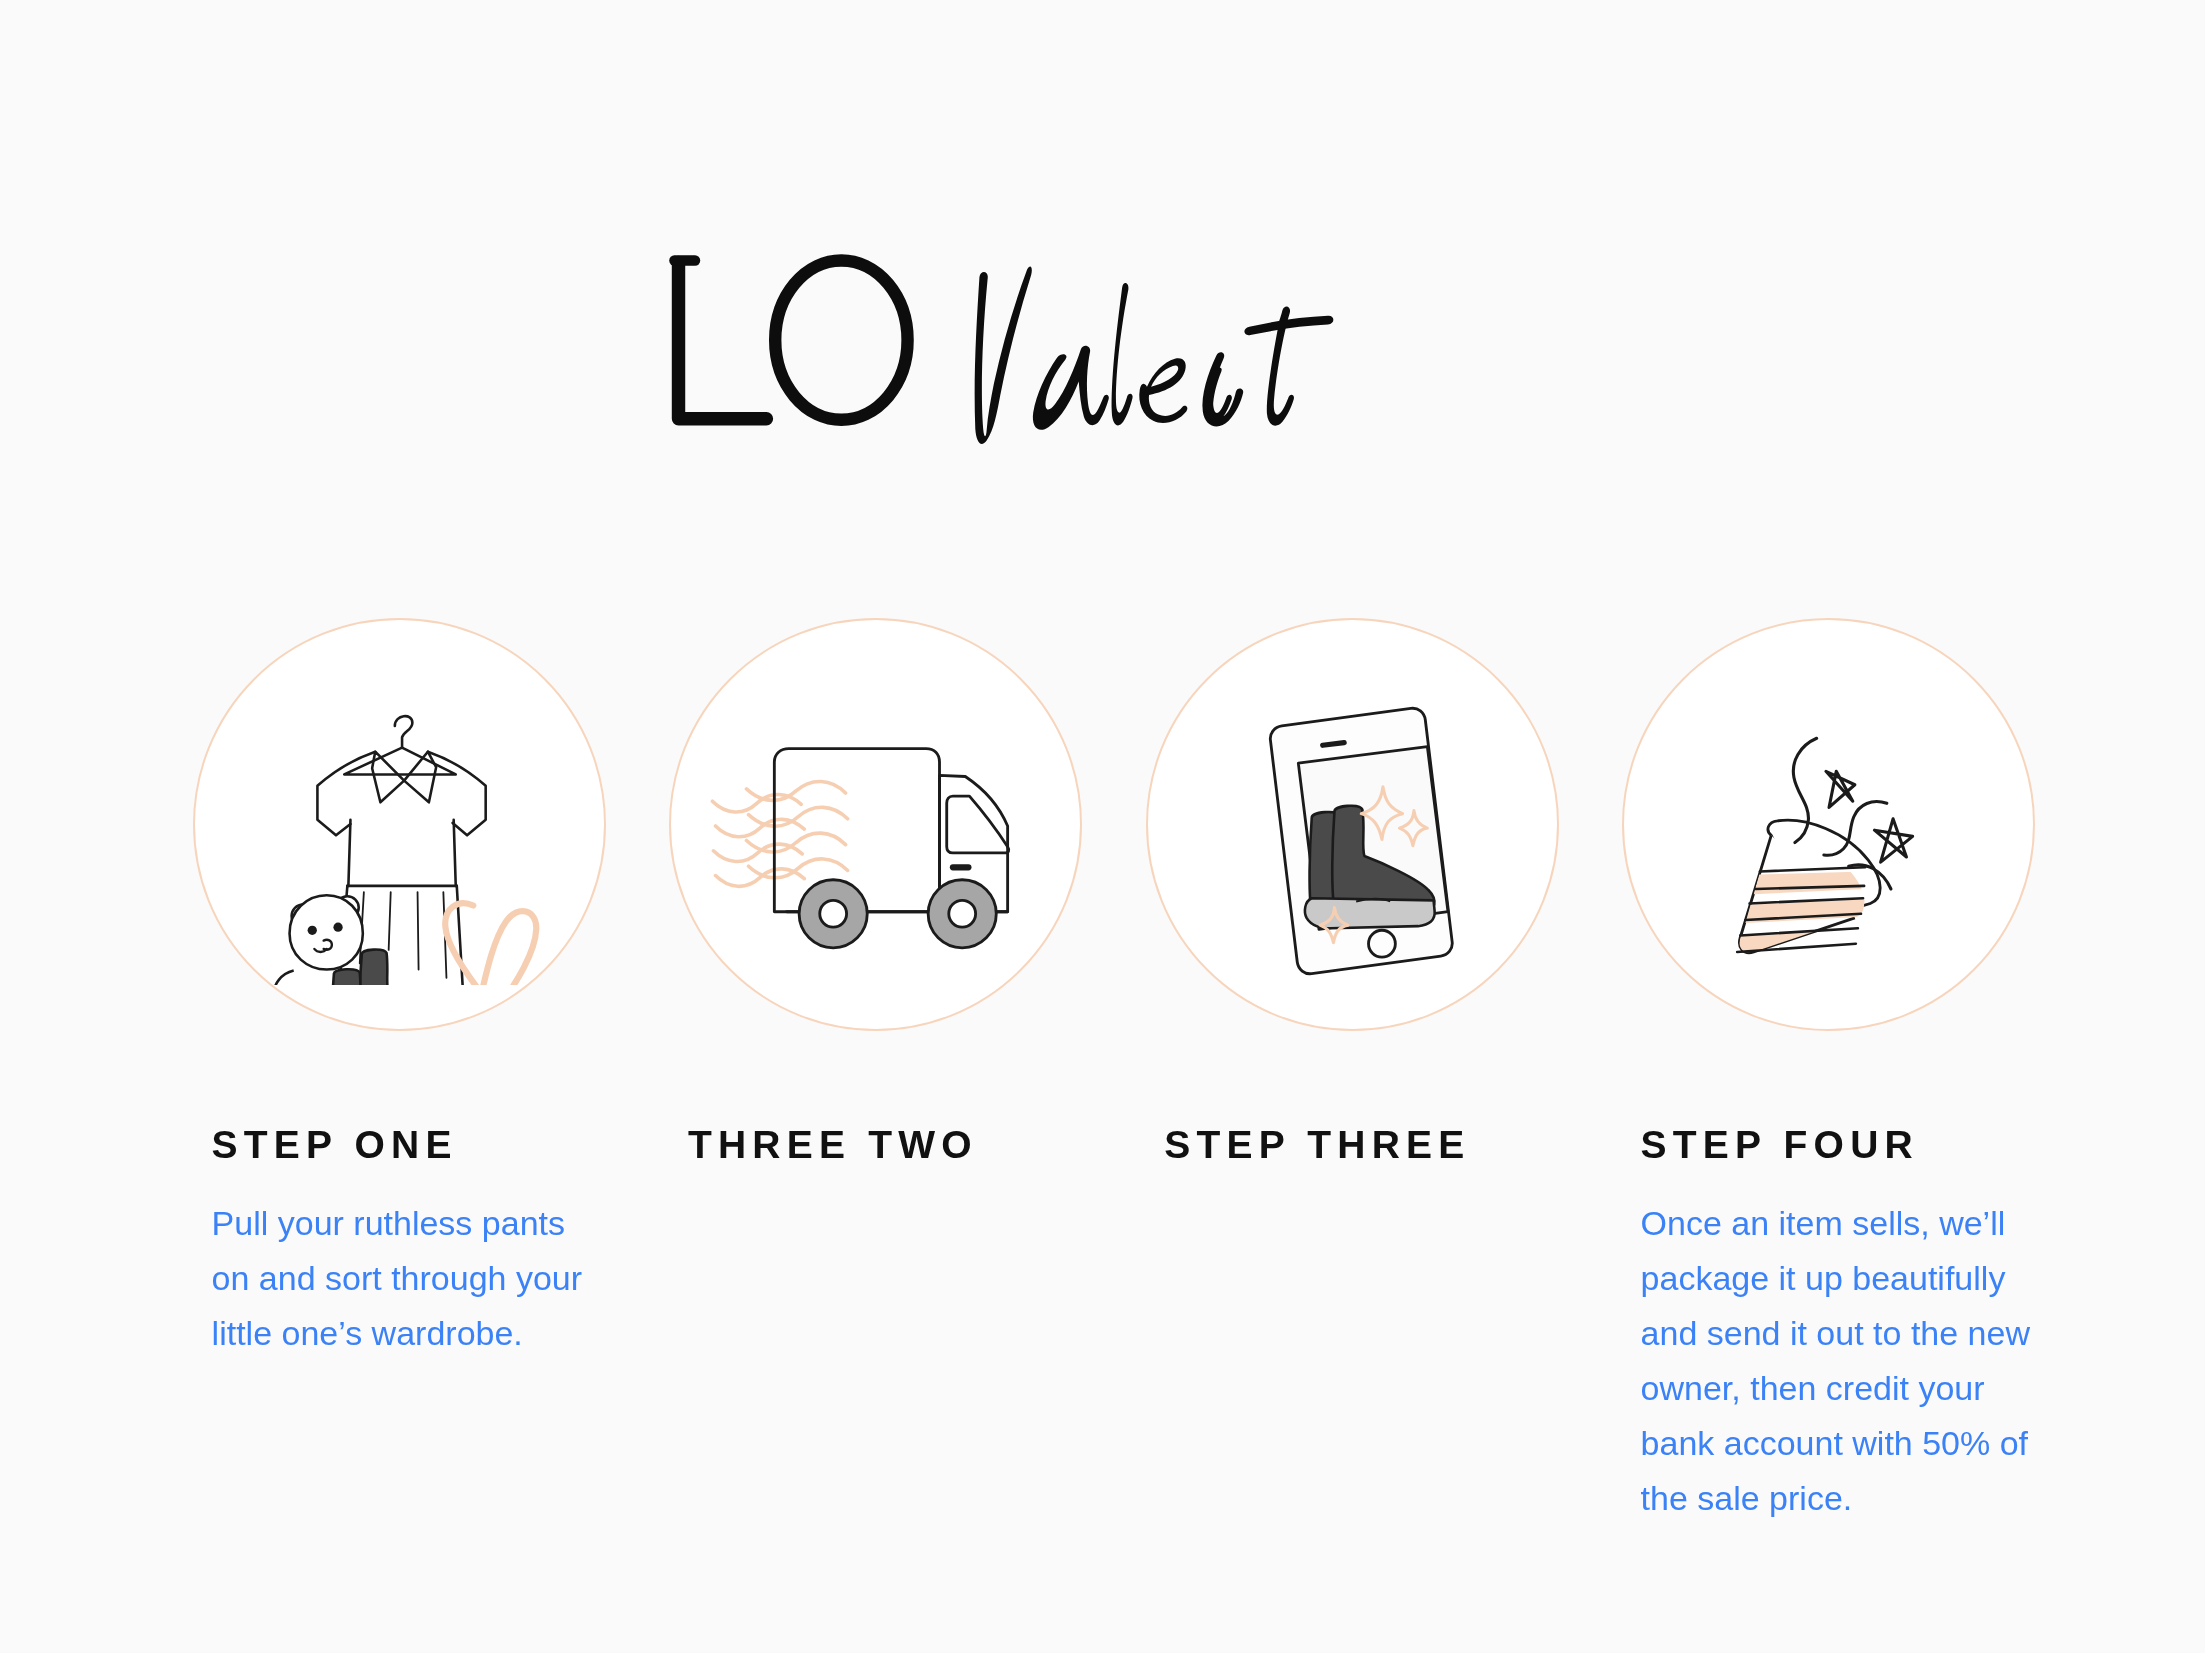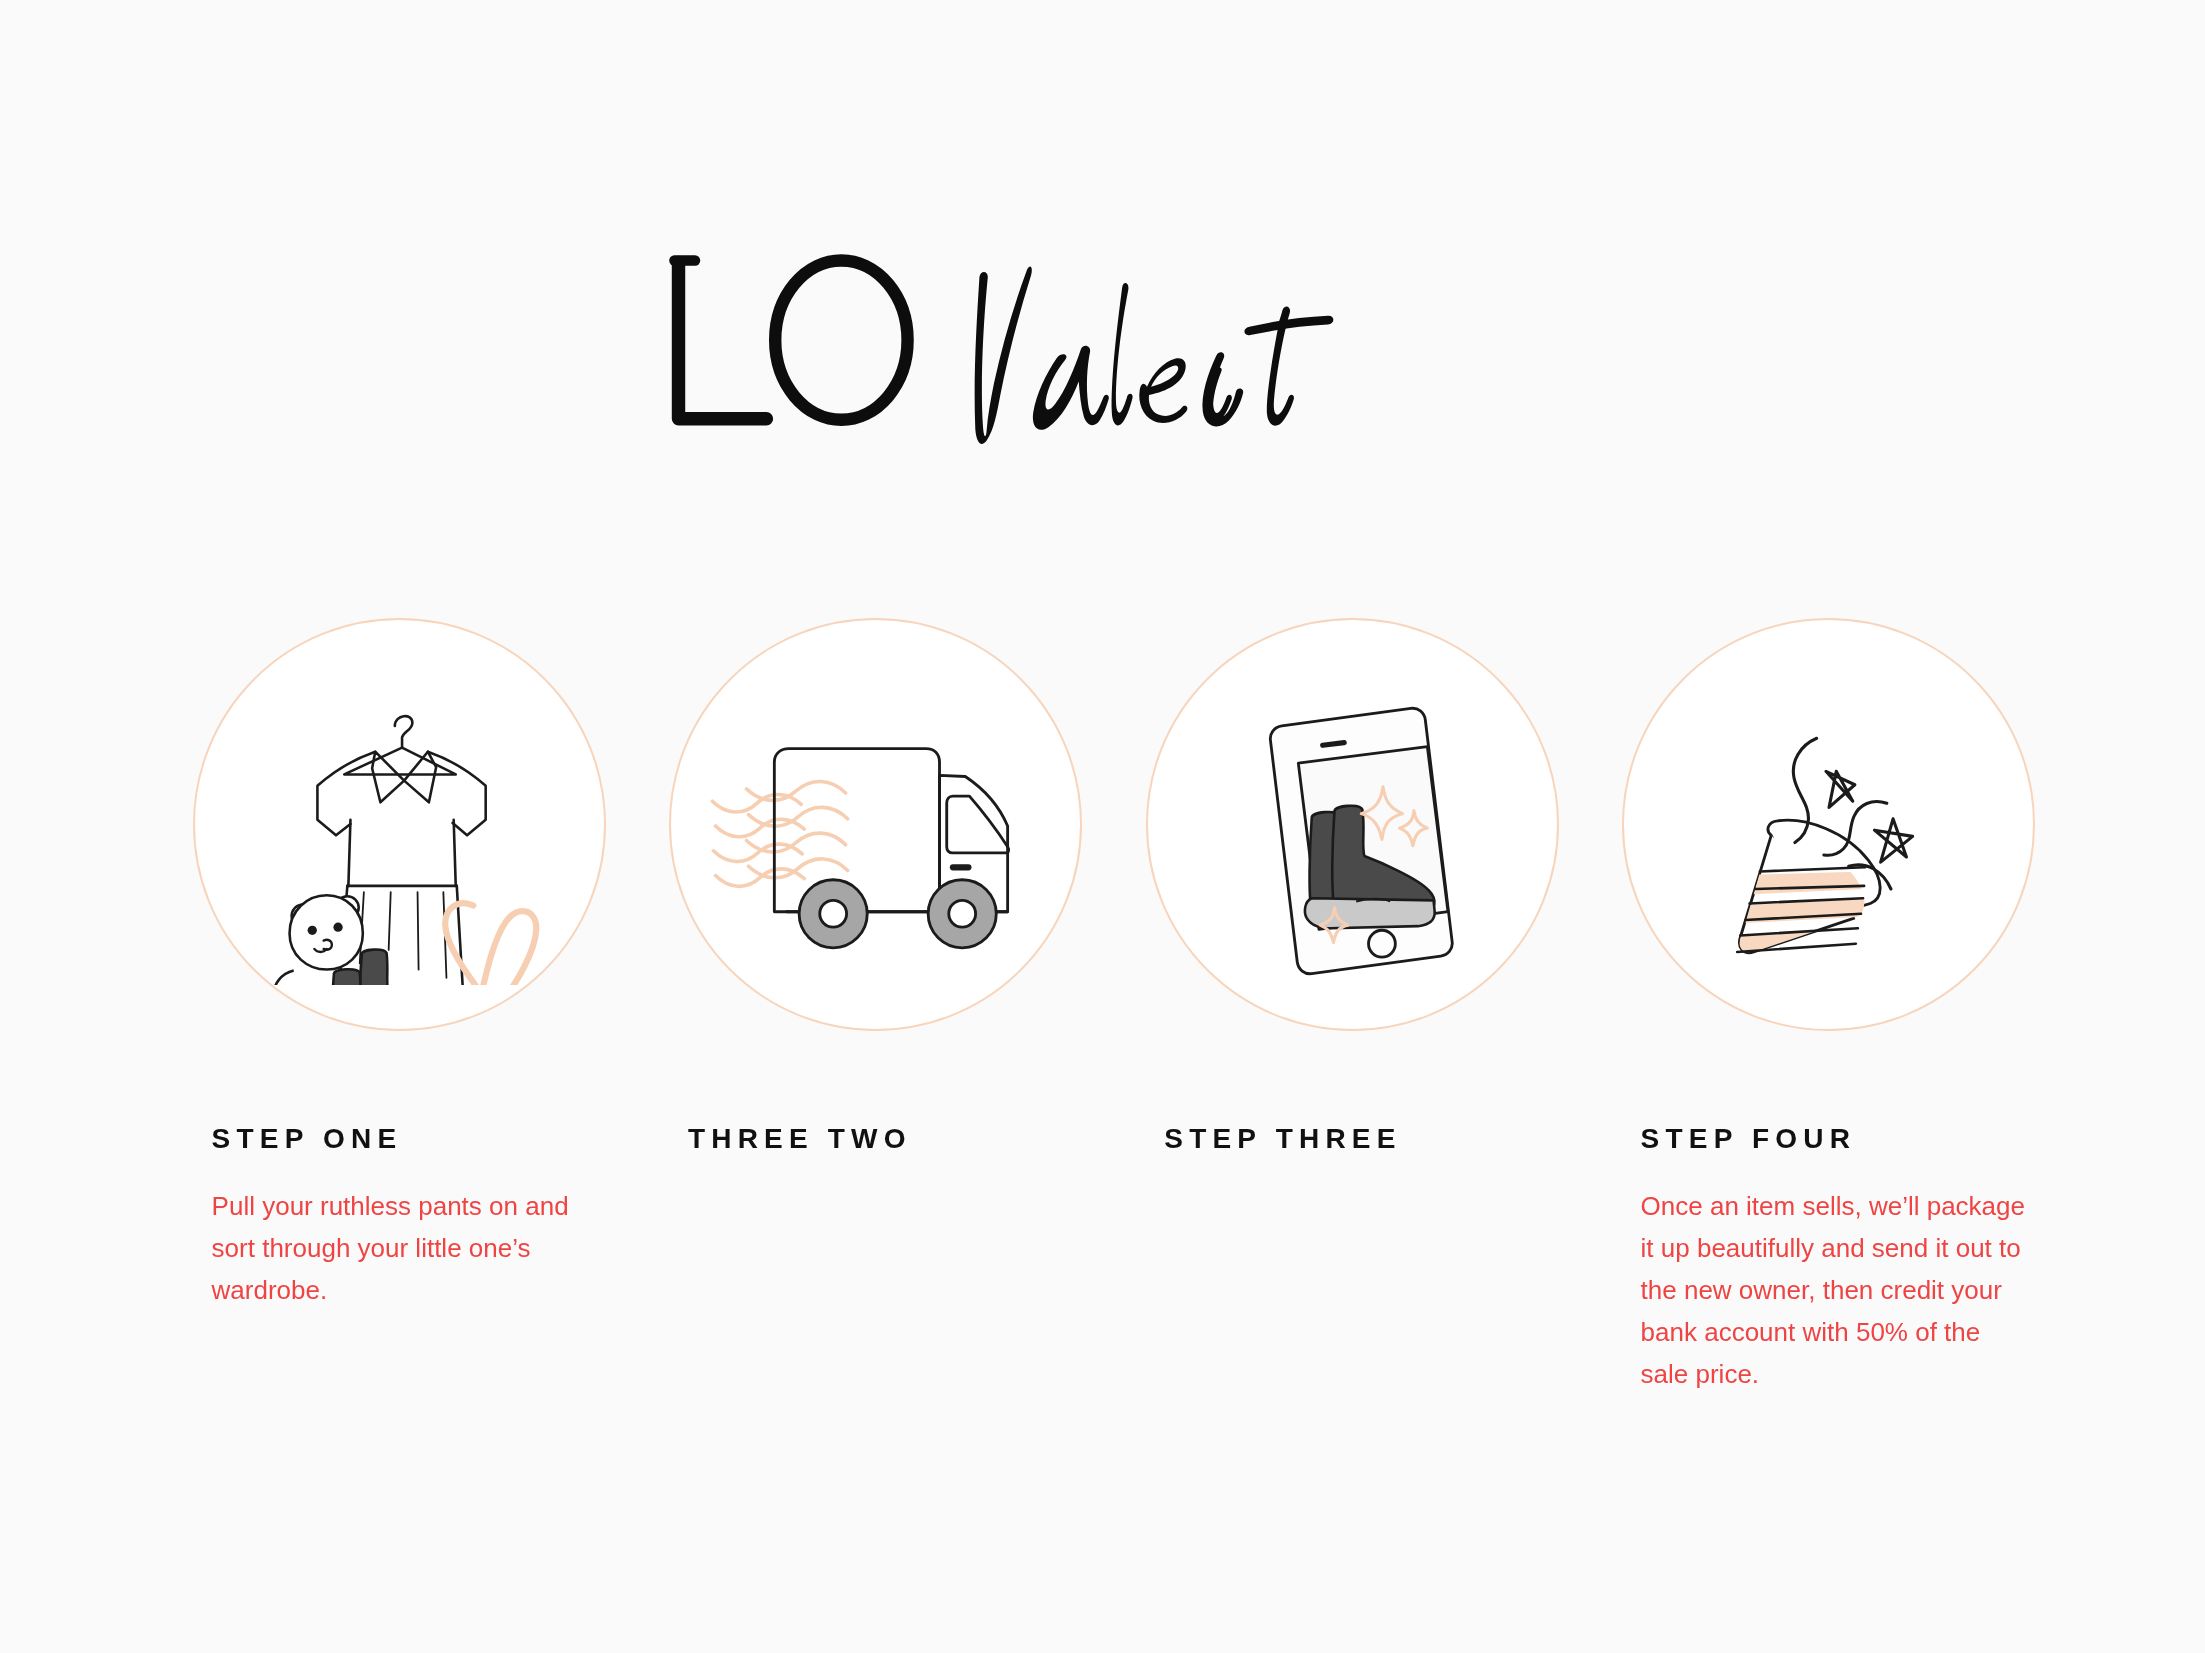--- a/index.html
+++ b/index.html
@@ -33,34 +33,34 @@
     box-sizing:border-box;
     display:flex;align-items:center;justify-content:center;
     position:relative;
     flex:0 0 auto;
   }
   .circle svg{display:block;}
 
   .step-head{
     margin-top:94px;
     margin-left:18.6px;
-    font-size:28px;
+    font-size:39px;
     font-weight:700;
     letter-spacing:6.2px;
     color:#111111;
     line-height:1;
     white-space:nowrap;
     font-stretch:condensed;
   }
   .step-body{
     margin-top:32px;
     margin-left:18.6px;
-    font-size:26px;
+    font-size:34px;
     line-height:1.62;
-    color:#ef4444;
+    color:#3b82f6;
     width:393px;
     font-weight:400;
   }
 </style>
 </head>
 <body>
 
 <div class="page">
 
   <div class="logo-wrap">

